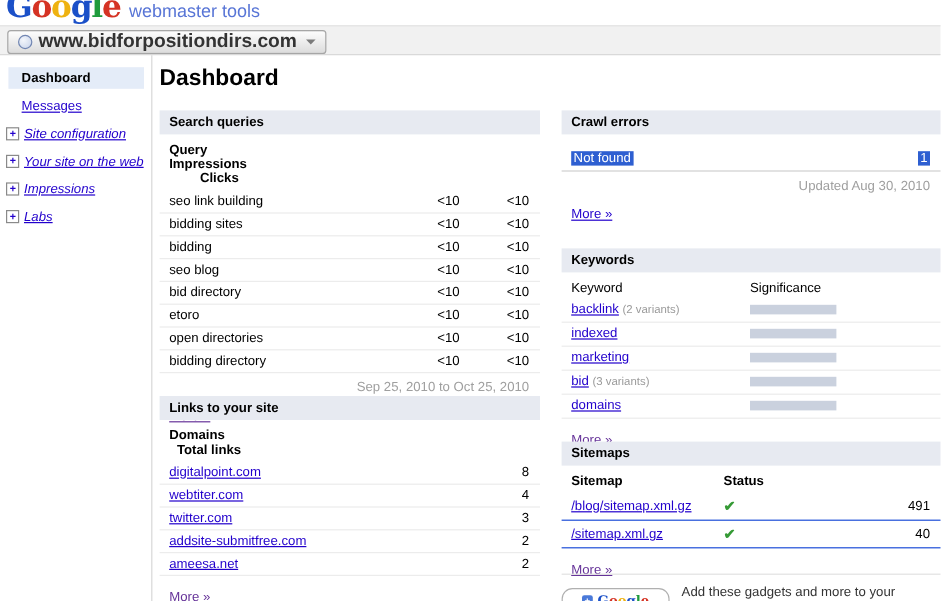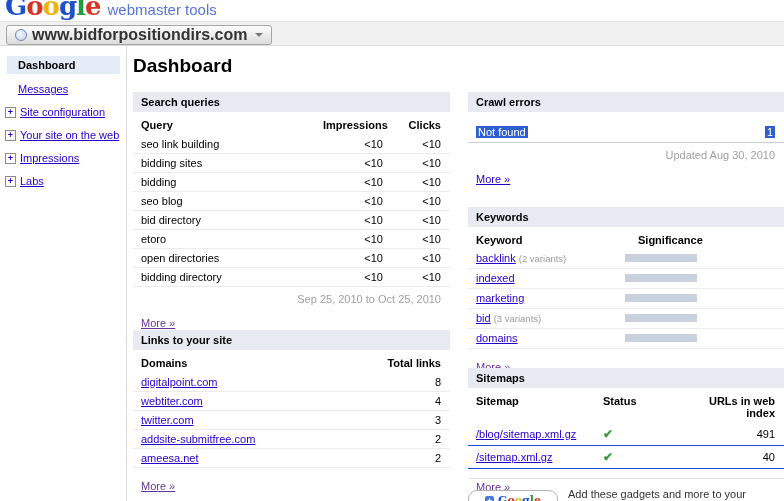--- a/index.html
+++ b/index.html
@@ -21,52 +21,52 @@
          background:radial-gradient(circle at 35% 35%, #f3f6fb, #c7d3ea);}
   .caret{width:0;height:0;border-left:4px solid transparent;border-right:4px solid transparent;
          border-top:4px solid #7a7a7a;margin-left:3px;}
 
   
   .sidebar{position:absolute;left:0;top:46px;width:127px;height:455px;
            border-right:1px solid #d8d8d8;box-sizing:border-box;}
   a, .link{color:#2200cc;text-decoration:underline;cursor:pointer;}
   .side-sel{margin:10px 6px 0 7px;padding:3px 0 3px 11px;background:#e4ecf8;font-weight:bold;}
   .side-msg{display:inline-block;margin:9px 0 0 18px;}
-  .tree-item{margin:11px 0 0 5px;display:flex;align-items:flex-end;}
+  .tree-item{margin:11px 0 0 5px;display:flex;align-items:flex-start;font-style:italic;}
   .plusbox{display:inline-block;width:9px;height:9px;border:1px solid #8a8a8a;background:#fff;
            color:#2200cc;font-size:9px;line-height:8px;text-align:center;font-weight:bold;
            margin-right:4px;flex:none;}
   .plusbox::before{content:"+";}
   .help-box{position:absolute;left:6px;top:203px;width:100px;background:#ffffe1;
             border:1px solid #ded8a6;padding:7px 6px 9px 7px;}
   .help-title{font-weight:bold;margin-bottom:2px;}
   .help-link{display:inline-block;margin-top:5px;color:#4a37c0;}
 
   
   .page-title{position:absolute;left:133px;top:55px;font-size:19px;font-weight:bold;}
   .section{position:absolute;box-sizing:border-box;}
   .sec-header{background:#e7eaf1;height:20px;line-height:20px;padding:0 8px;font-weight:bold;}
-  .thead{display:flex;font-weight:bold;padding:7px 9px 4px 8px;}
+  .thead{display:flex;font-weight:bold;padding:7px 9px 4px 8px;flex-direction:column;}
   .trow{display:flex;padding:3px 9px 3px 8px;border-bottom:1px solid #ececec;align-items:flex-start;}
   .c-query{flex:1;}
   .c-impr{width:60px;text-align:right;flex:none;}
   .c-clicks{width:58px;text-align:right;flex:none;}
   .c-domain{flex:1;}
   .c-total{width:60px;text-align:right;flex:none;}
   .grayline{text-align:right;color:#9f9f9f;padding:6px 9px 0 0;}
   .more{display:inline-block;margin:12px 0 0 8px;}
   .more.visited{color:#663399;}
 
   
   .ce-row{display:flex;justify-content:space-between;padding:4px 9px 4px 8px;
           border-bottom:1px solid #cfcfcf;margin-top:10px;}
   .hl{background:#2e5fd1;color:#fff;padding:0 2px;}
 
   
-  .kw-head{display:flex;font-weight:bold;padding:7px 0 3px 8px;gap:13px;}
+  .kw-head{display:flex;font-weight:normal;padding:7px 0 3px 8px;}
   .kw-head-name{width:149px;flex:none;}
   .kw-row{display:flex;align-items:center;padding:3px 0 4px 8px;border-bottom:1px solid #ececec;}
   .kw-name{width:149px;flex:none;}
   .kw-note{color:#9a9a9a;font-size:9.5px;margin-left:3px;text-decoration:none;}
   .kw-bar{width:72px;height:8px;background:#cad1de;flex:none;}
   .kw-fill{height:100%;background:#3465cf;}
 
   
   .sm-head{display:flex;font-weight:bold;padding:7px 9px 4px 8px;}
   .sm-row{display:flex;align-items:center;padding:4px 9px 4px 8px;border-bottom:1px solid #1d4ed8;}
@@ -247,21 +247,20 @@
       <span class="kw-bar"><span class="kw-fill" style="width: 64%;"></span></span>
     </div>
     <a class="more visited" style="color:#663399;">More »</a>
   </div>
 
   <div class="section" style="left:468px;top:368px;width:316px;">
     <div class="sec-header">Sitemaps</div>
     <div class="sm-head">
       <span class="sm-name">Sitemap</span>
       <span class="sm-status">Status</span>
-      <span class="sm-urls">URLs in web index</span>
     </div>
     <div class="sm-row">
       <span class="sm-name"><a>/blog/sitemap.xml.gz</a></span>
       <span class="sm-status"><span class="check"></span></span>
       <span class="sm-urls">491</span>
     </div>
     <div class="sm-row">
       <span class="sm-name"><a>/sitemap.xml.gz</a></span>
       <span class="sm-status"><span class="check"></span></span>
       <span class="sm-urls">40</span>

